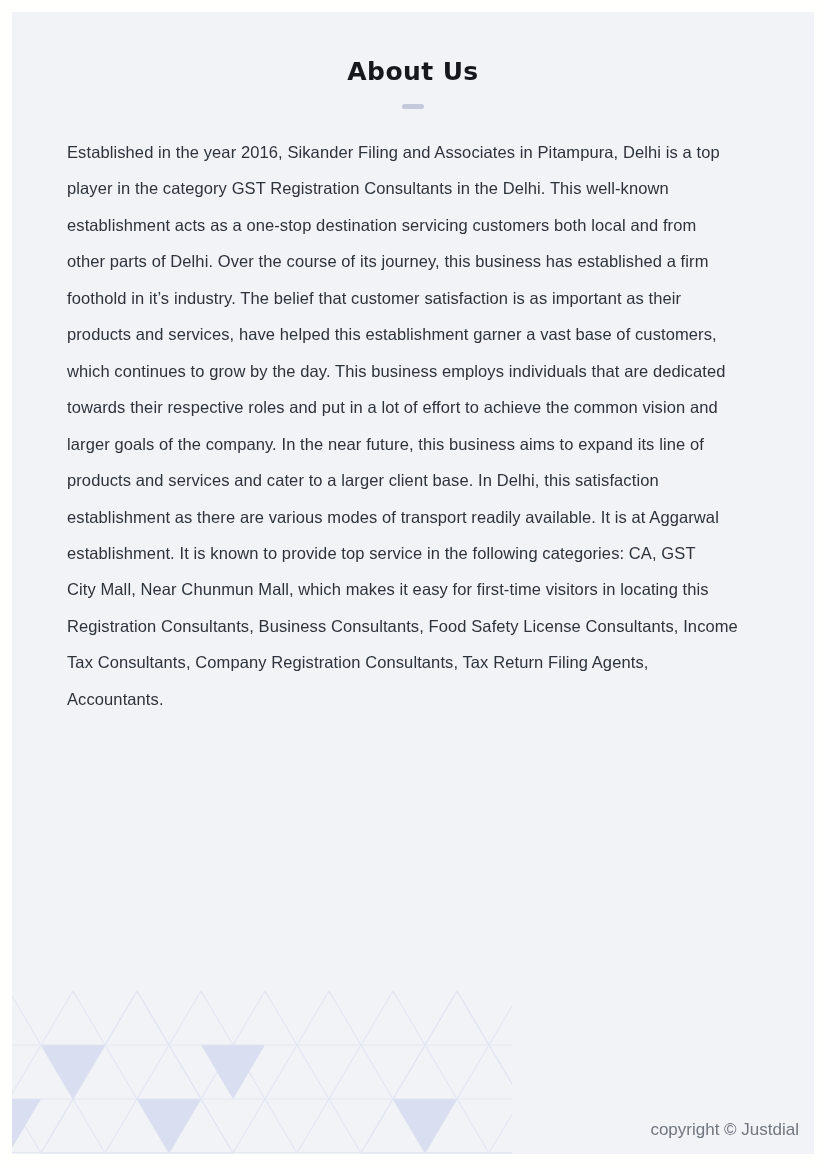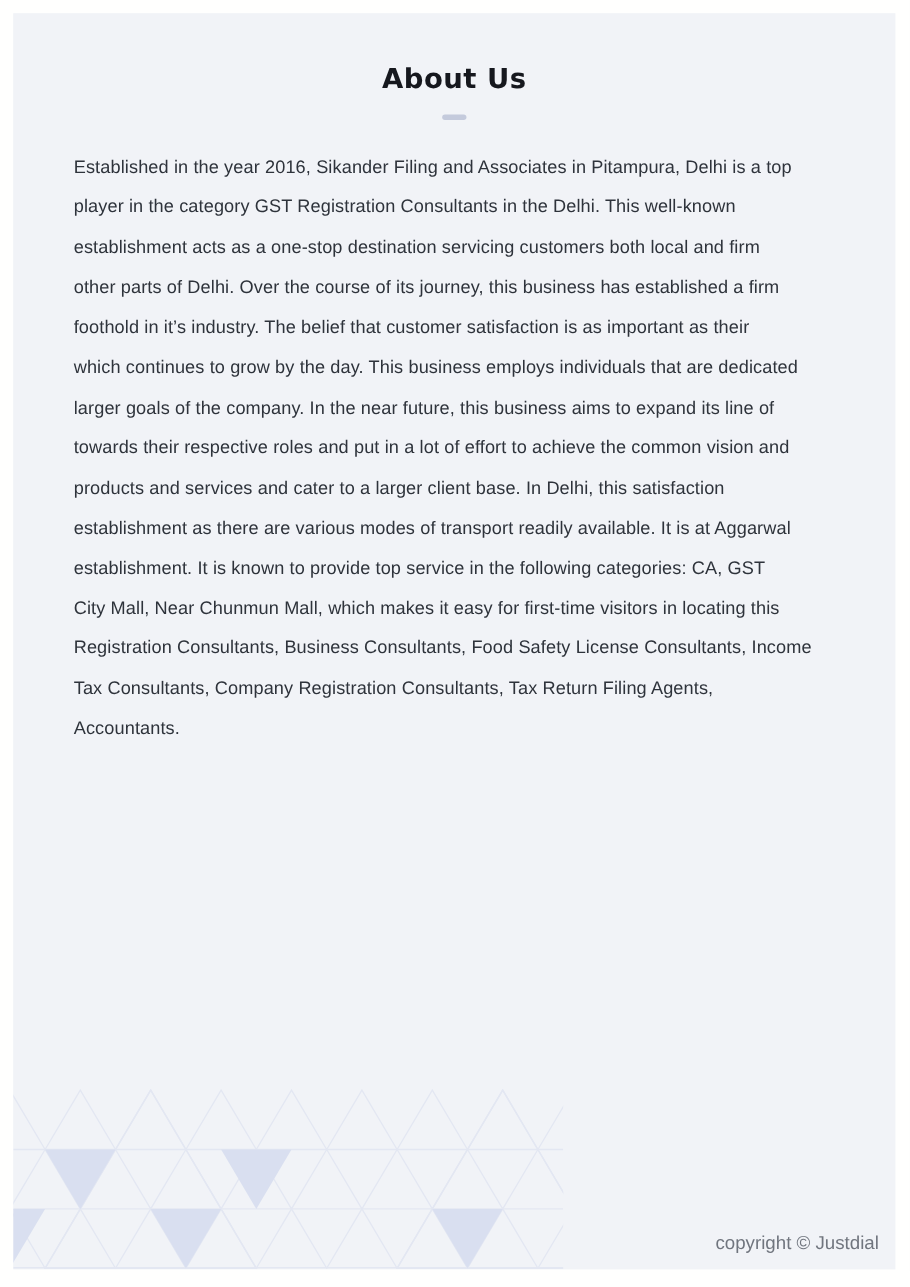--- a/index.html
+++ b/index.html
@@ -74,26 +74,27 @@
 <div class="page">
   <section class="panel">
 
     <h1 class="title">About Us</h1>
 
     <div class="divider"></div>
 
     <div class="paragraph">
         <div>Established in the year 2016, Sikander Filing and Associates in Pitampura, Delhi is a top</div>
         <div>player in the category GST Registration Consultants in the Delhi. This well-known</div>
-        <div>establishment acts as a one-stop destination servicing customers both local and firm</div>
+        <div>establishment acts as a one-stop destination servicing customers both local and from</div>
         <div>other parts of Delhi. Over the course of its journey, this business has established a firm</div>
         <div>foothold in it’s industry. The belief that customer satisfaction is as important as their</div>
+        <div>products and services, have helped this establishment garner a vast base of customers,</div>
         <div>which continues to grow by the day. This business employs individuals that are dedicated</div>
+        <div>towards their respective roles and put in a lot of effort to achieve the common vision and</div>
         <div>larger goals of the company. In the near future, this business aims to expand its line of</div>
-        <div>towards their respective roles and put in a lot of effort to achieve the common vision and</div>
         <div>products and services and cater to a larger client base. In Delhi, this satisfaction</div>
         <div>establishment as there are various modes of transport readily available. It is at Aggarwal</div>
         <div>establishment. It is known to provide top service in the following categories: CA, GST</div>
         <div>City Mall, Near Chunmun Mall, which makes it easy for first-time visitors in locating this</div>
         <div>Registration Consultants, Business Consultants, Food Safety License Consultants, Income</div>
         <div>Tax Consultants, Company Registration Consultants, Tax Return Filing Agents,</div>
         <div>Accountants.</div>
       </div>
 
     <svg class="pattern" width="500" height="164" viewBox="0 0 500 164" xmlns="http://www.w3.org/2000/svg">

